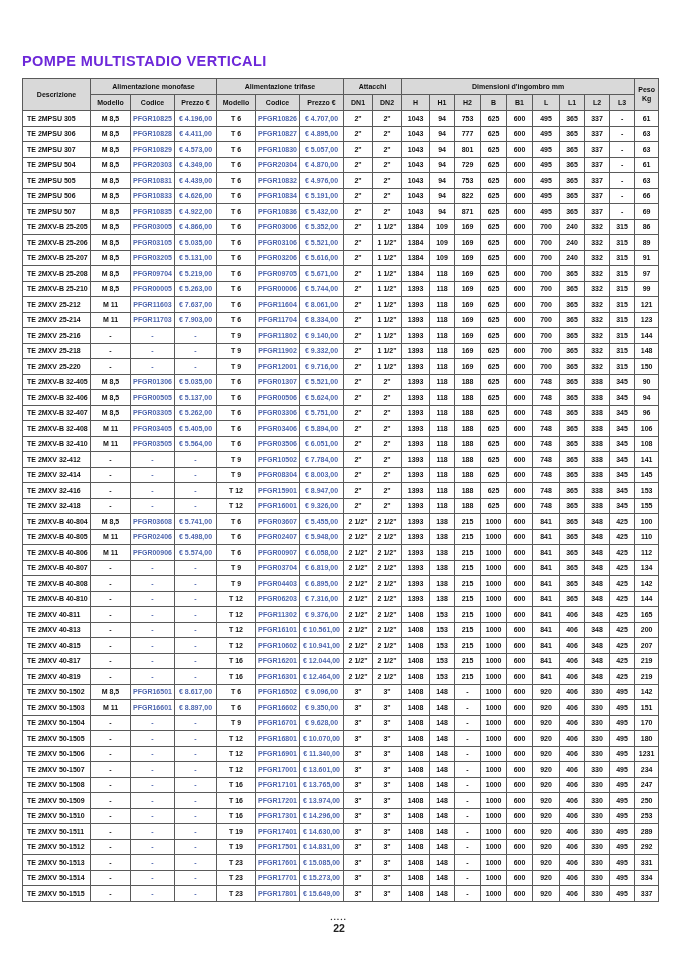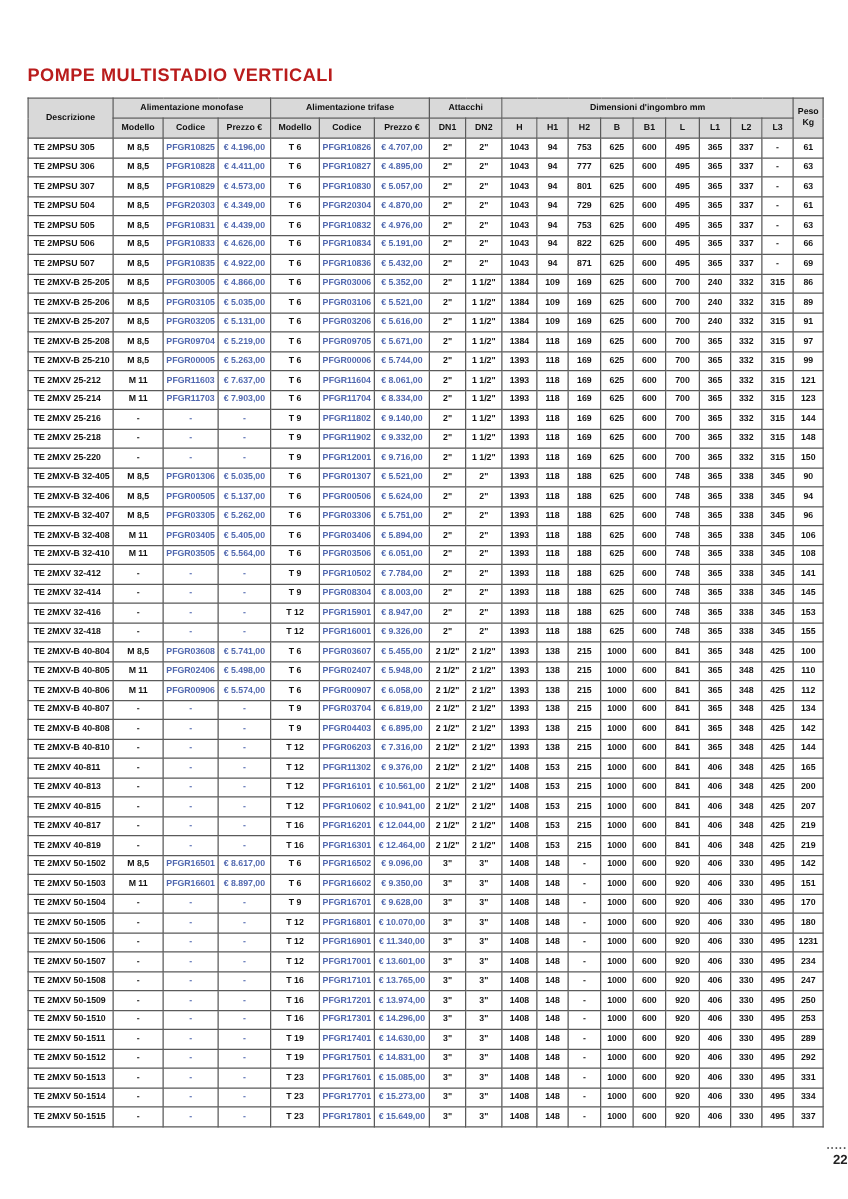--- a/index.html
+++ b/index.html
@@ -7,21 +7,21 @@
   body {
     width: 678px; height: 959px;
     position: relative;
     font-family: "Liberation Sans", sans-serif;
     overflow: hidden;
   }
   .page { position: absolute; left: 0; top: 0; width: 678px; height: 959px; background: #fff; }
   .title {
     position: absolute; left: 22px; top: 53px;
     font-size: 14.5px; font-weight: bold; letter-spacing: 0.4px;
-    color: #b91c1c;
+    color: #6d28d9;
   }
   table.pricelist {
     position: absolute; left: 22px; top: 78px;
     width: 636px;
     border-collapse: collapse;
     table-layout: fixed;
     font-size: 7px;
   }
   table.pricelist th, table.pricelist td {
     border: 1px solid #5a5a5a;
@@ -41,21 +41,21 @@
     color: #1a1a1a;
   }
   thead tr.h1 th { height: 16px; }
   thead tr.h2 th { height: 16px; }
   tbody td { height: 15.5px; font-weight: bold; }
   tbody td.c0 { text-align: left; padding-left: 4px; font-size: 7px; }
   tbody td.c2, tbody td.c3, tbody td.c5, tbody td.c6 { color: #4e66ae; }
   th.peso-head { line-height: 1.15; }
   .footer {
     position: absolute; left: 0; top: 916px; width: 678px;
-    text-align: right; color: #2b2b2b;
+    text-align: center; color: #2b2b2b;
   }
   .footer .dots { font-size: 5px; letter-spacing: 1.5px; color: #333; line-height: 6px; }
   .footer .pagenum { font-size: 10.5px; font-weight: bold; line-height: 12px; color: #222; }
   
   col.w-desc  { width: 68px; }
   col.w-mmod  { width: 40px; }
   col.w-mcod  { width: 44px; }
   col.w-mprz  { width: 42px; }
   col.w-tmod  { width: 39px; }
   col.w-tcod  { width: 44px; }

